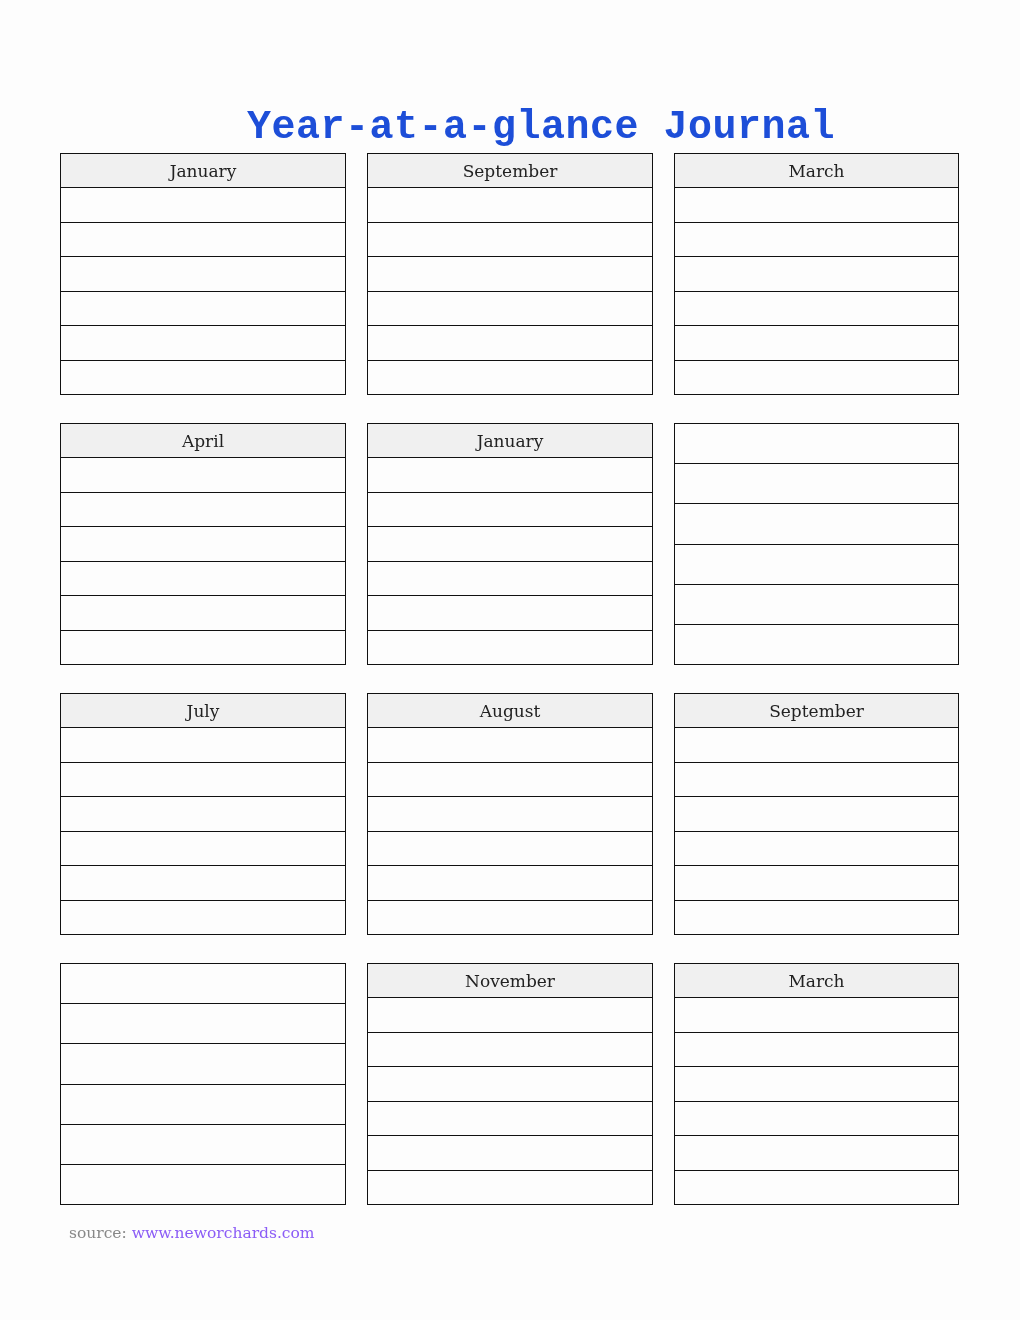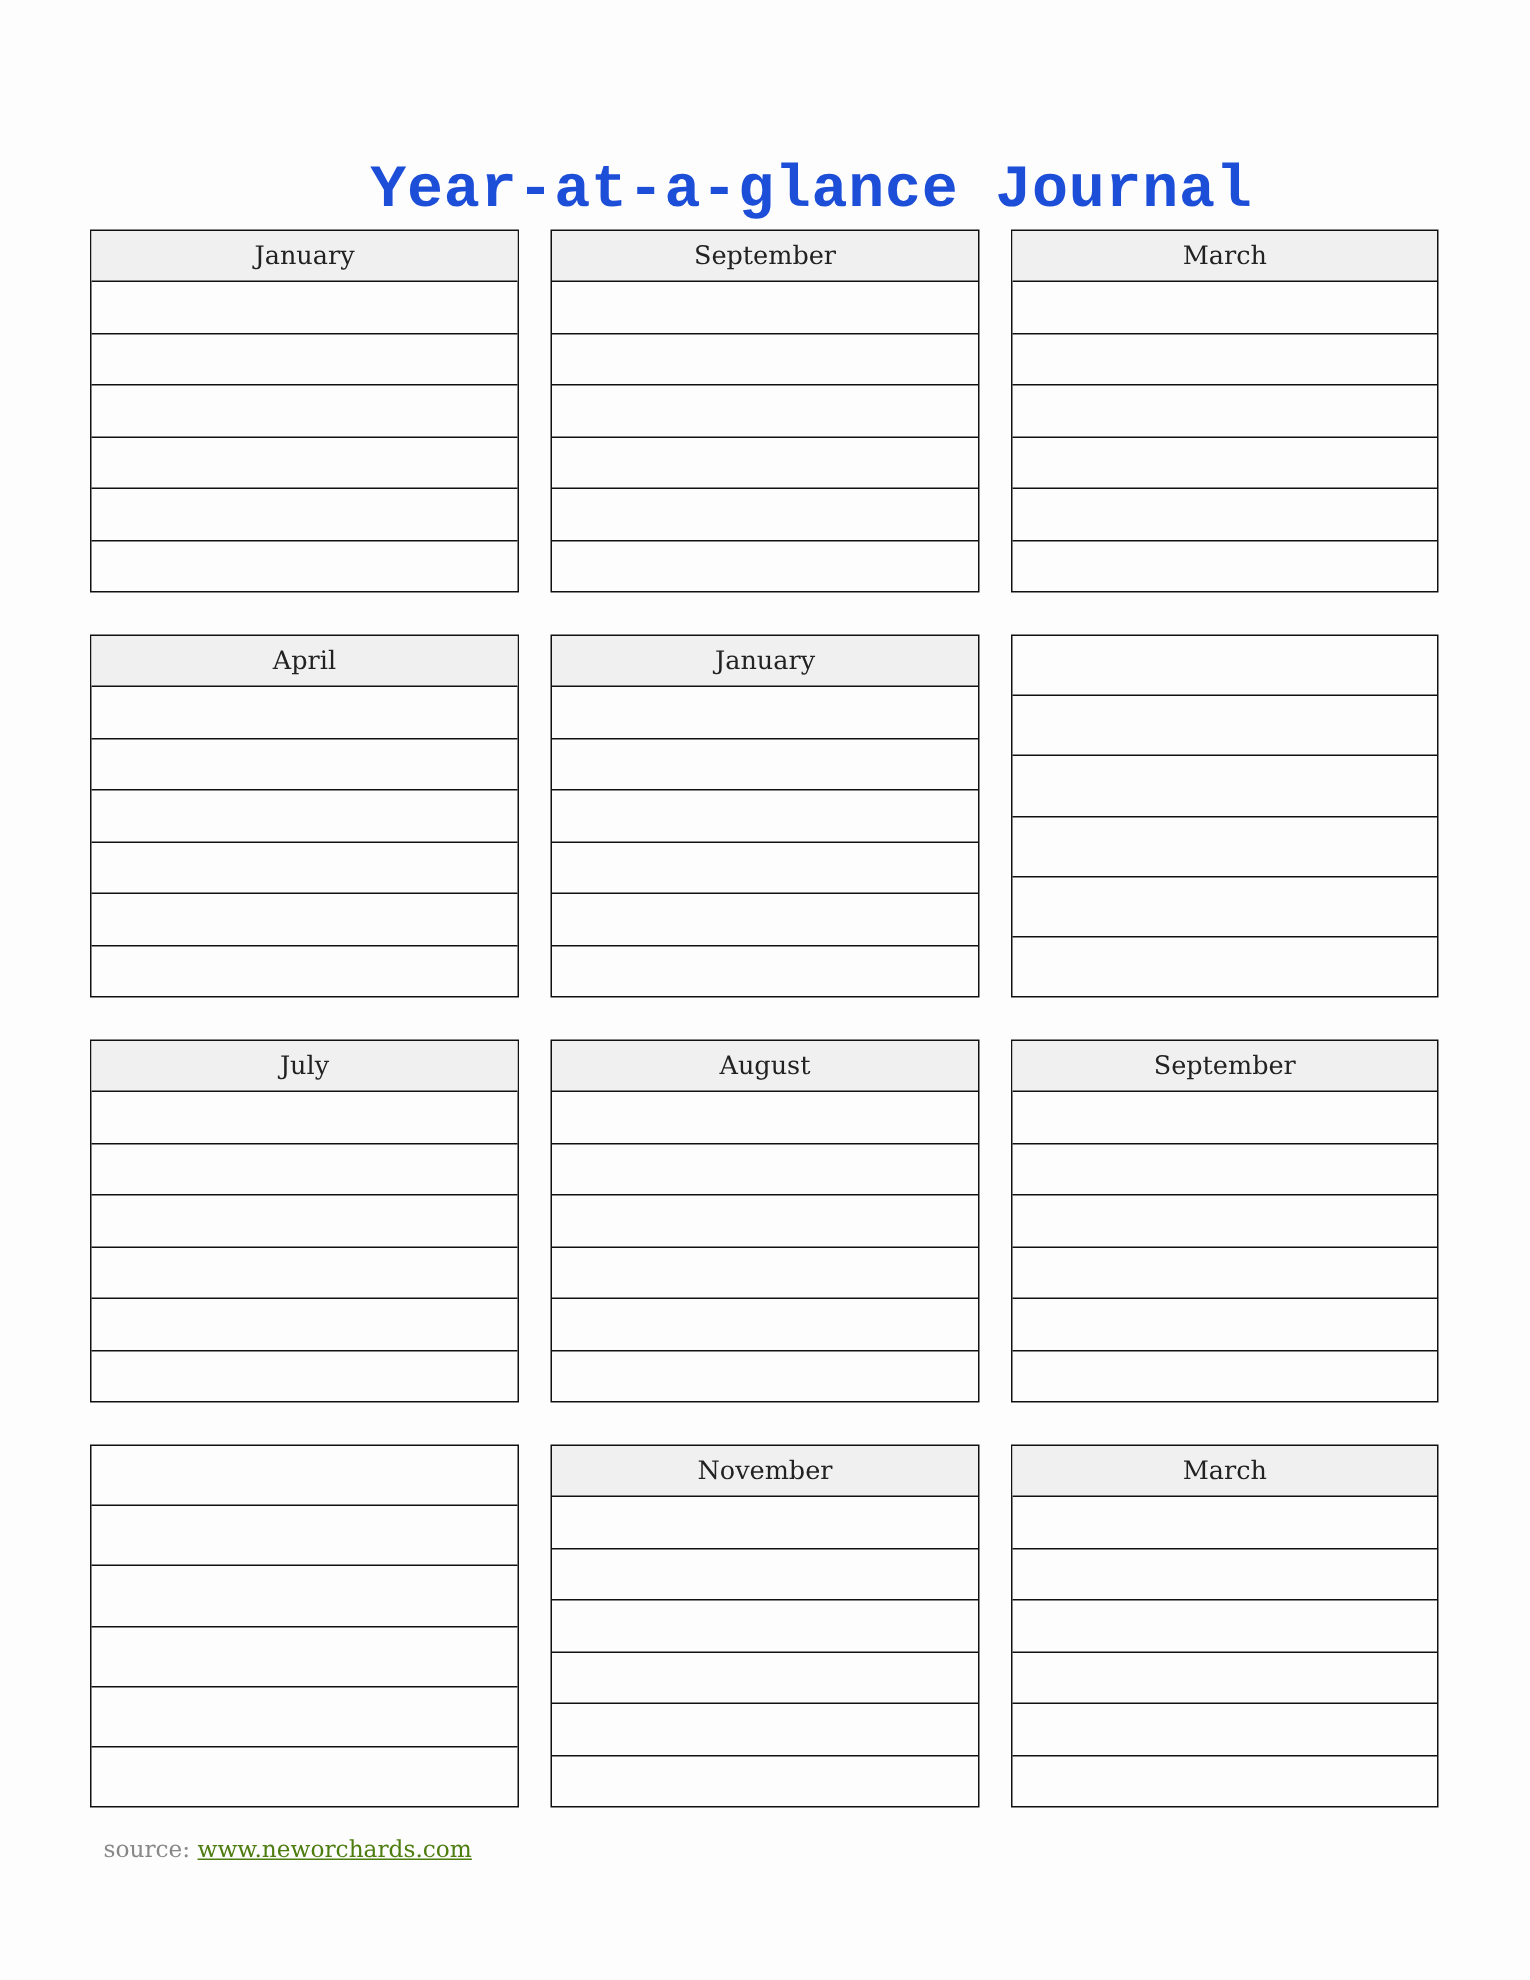--- a/index.html
+++ b/index.html
@@ -64,22 +64,21 @@
     }
     .footer {
       position: absolute;
       left: 69px;
       top: 1224px;
       font-family: "DejaVu Serif", "Liberation Serif", serif;
       font-size: 15.5px;
       color: #888;
     }
     .footer a {
-      color: #4d7c0f;
-      text-decoration: underline;
+      color: #8b5cf6;
     }
   </style>
 </head>
 <body>
 
 <h1 class="title">Year-at-a-glance Journal</h1>
 
 <div class="grid">
   <div class="month">
     <div class="month-header">January</div>

